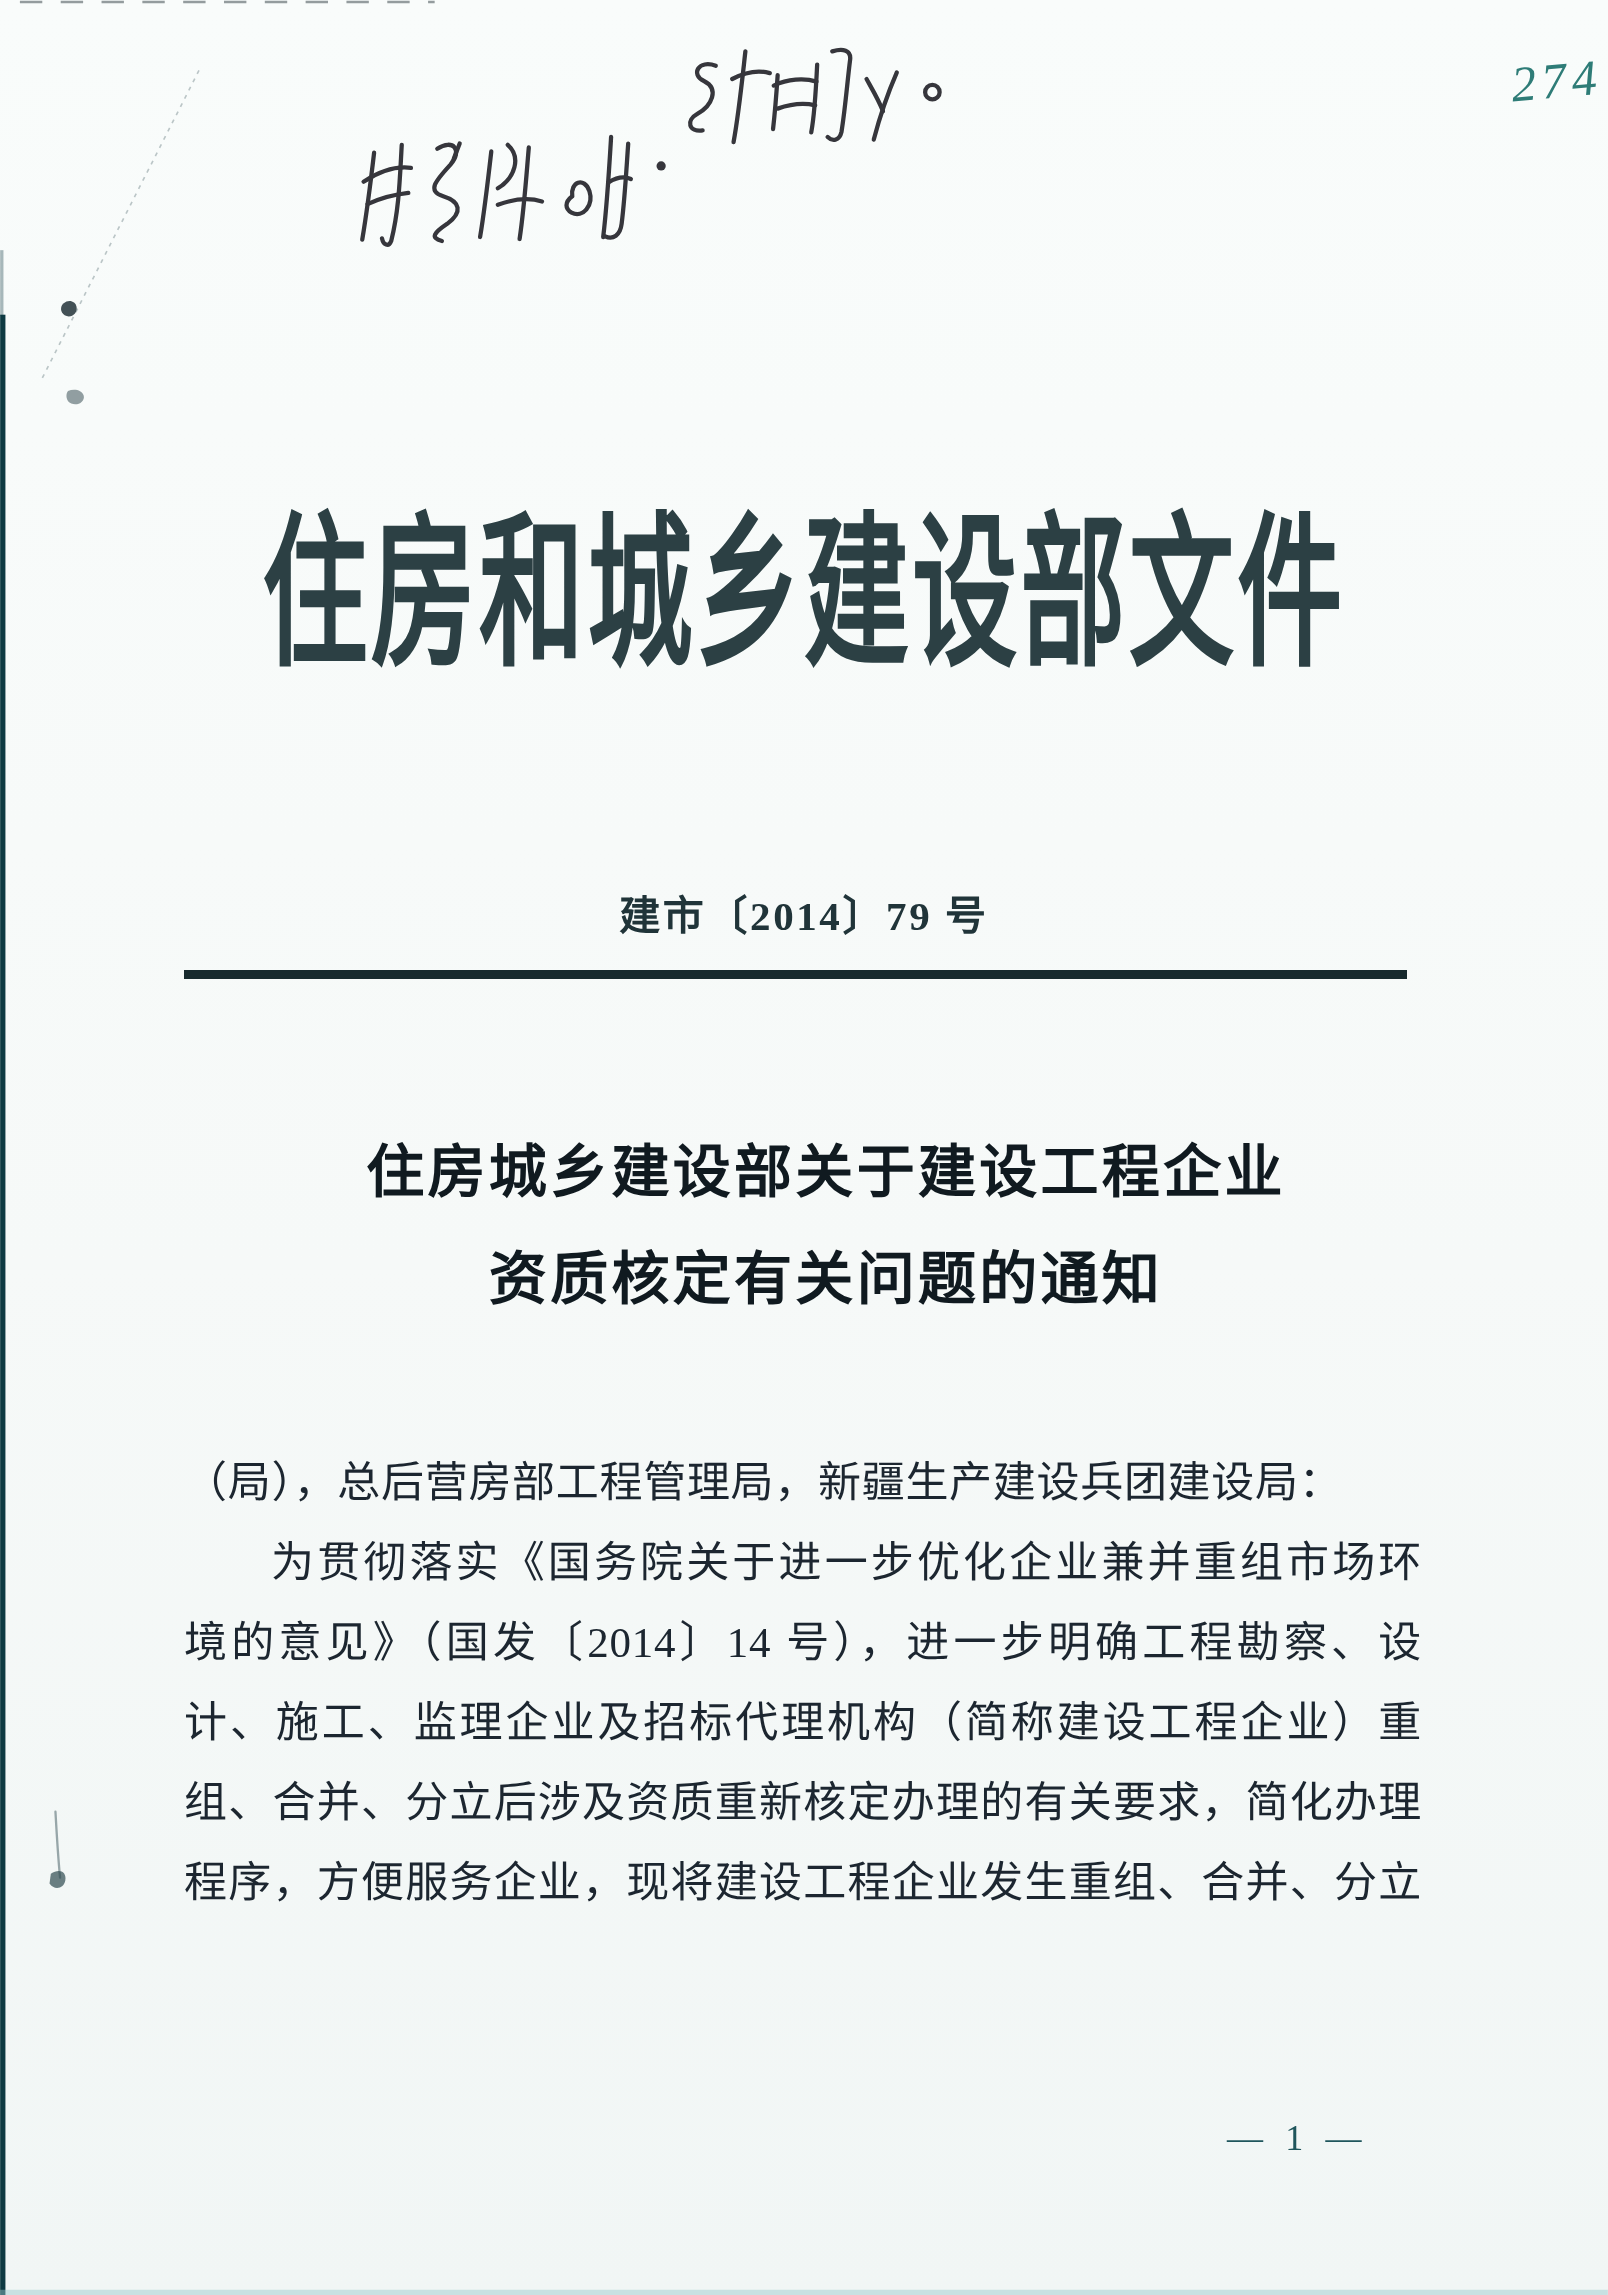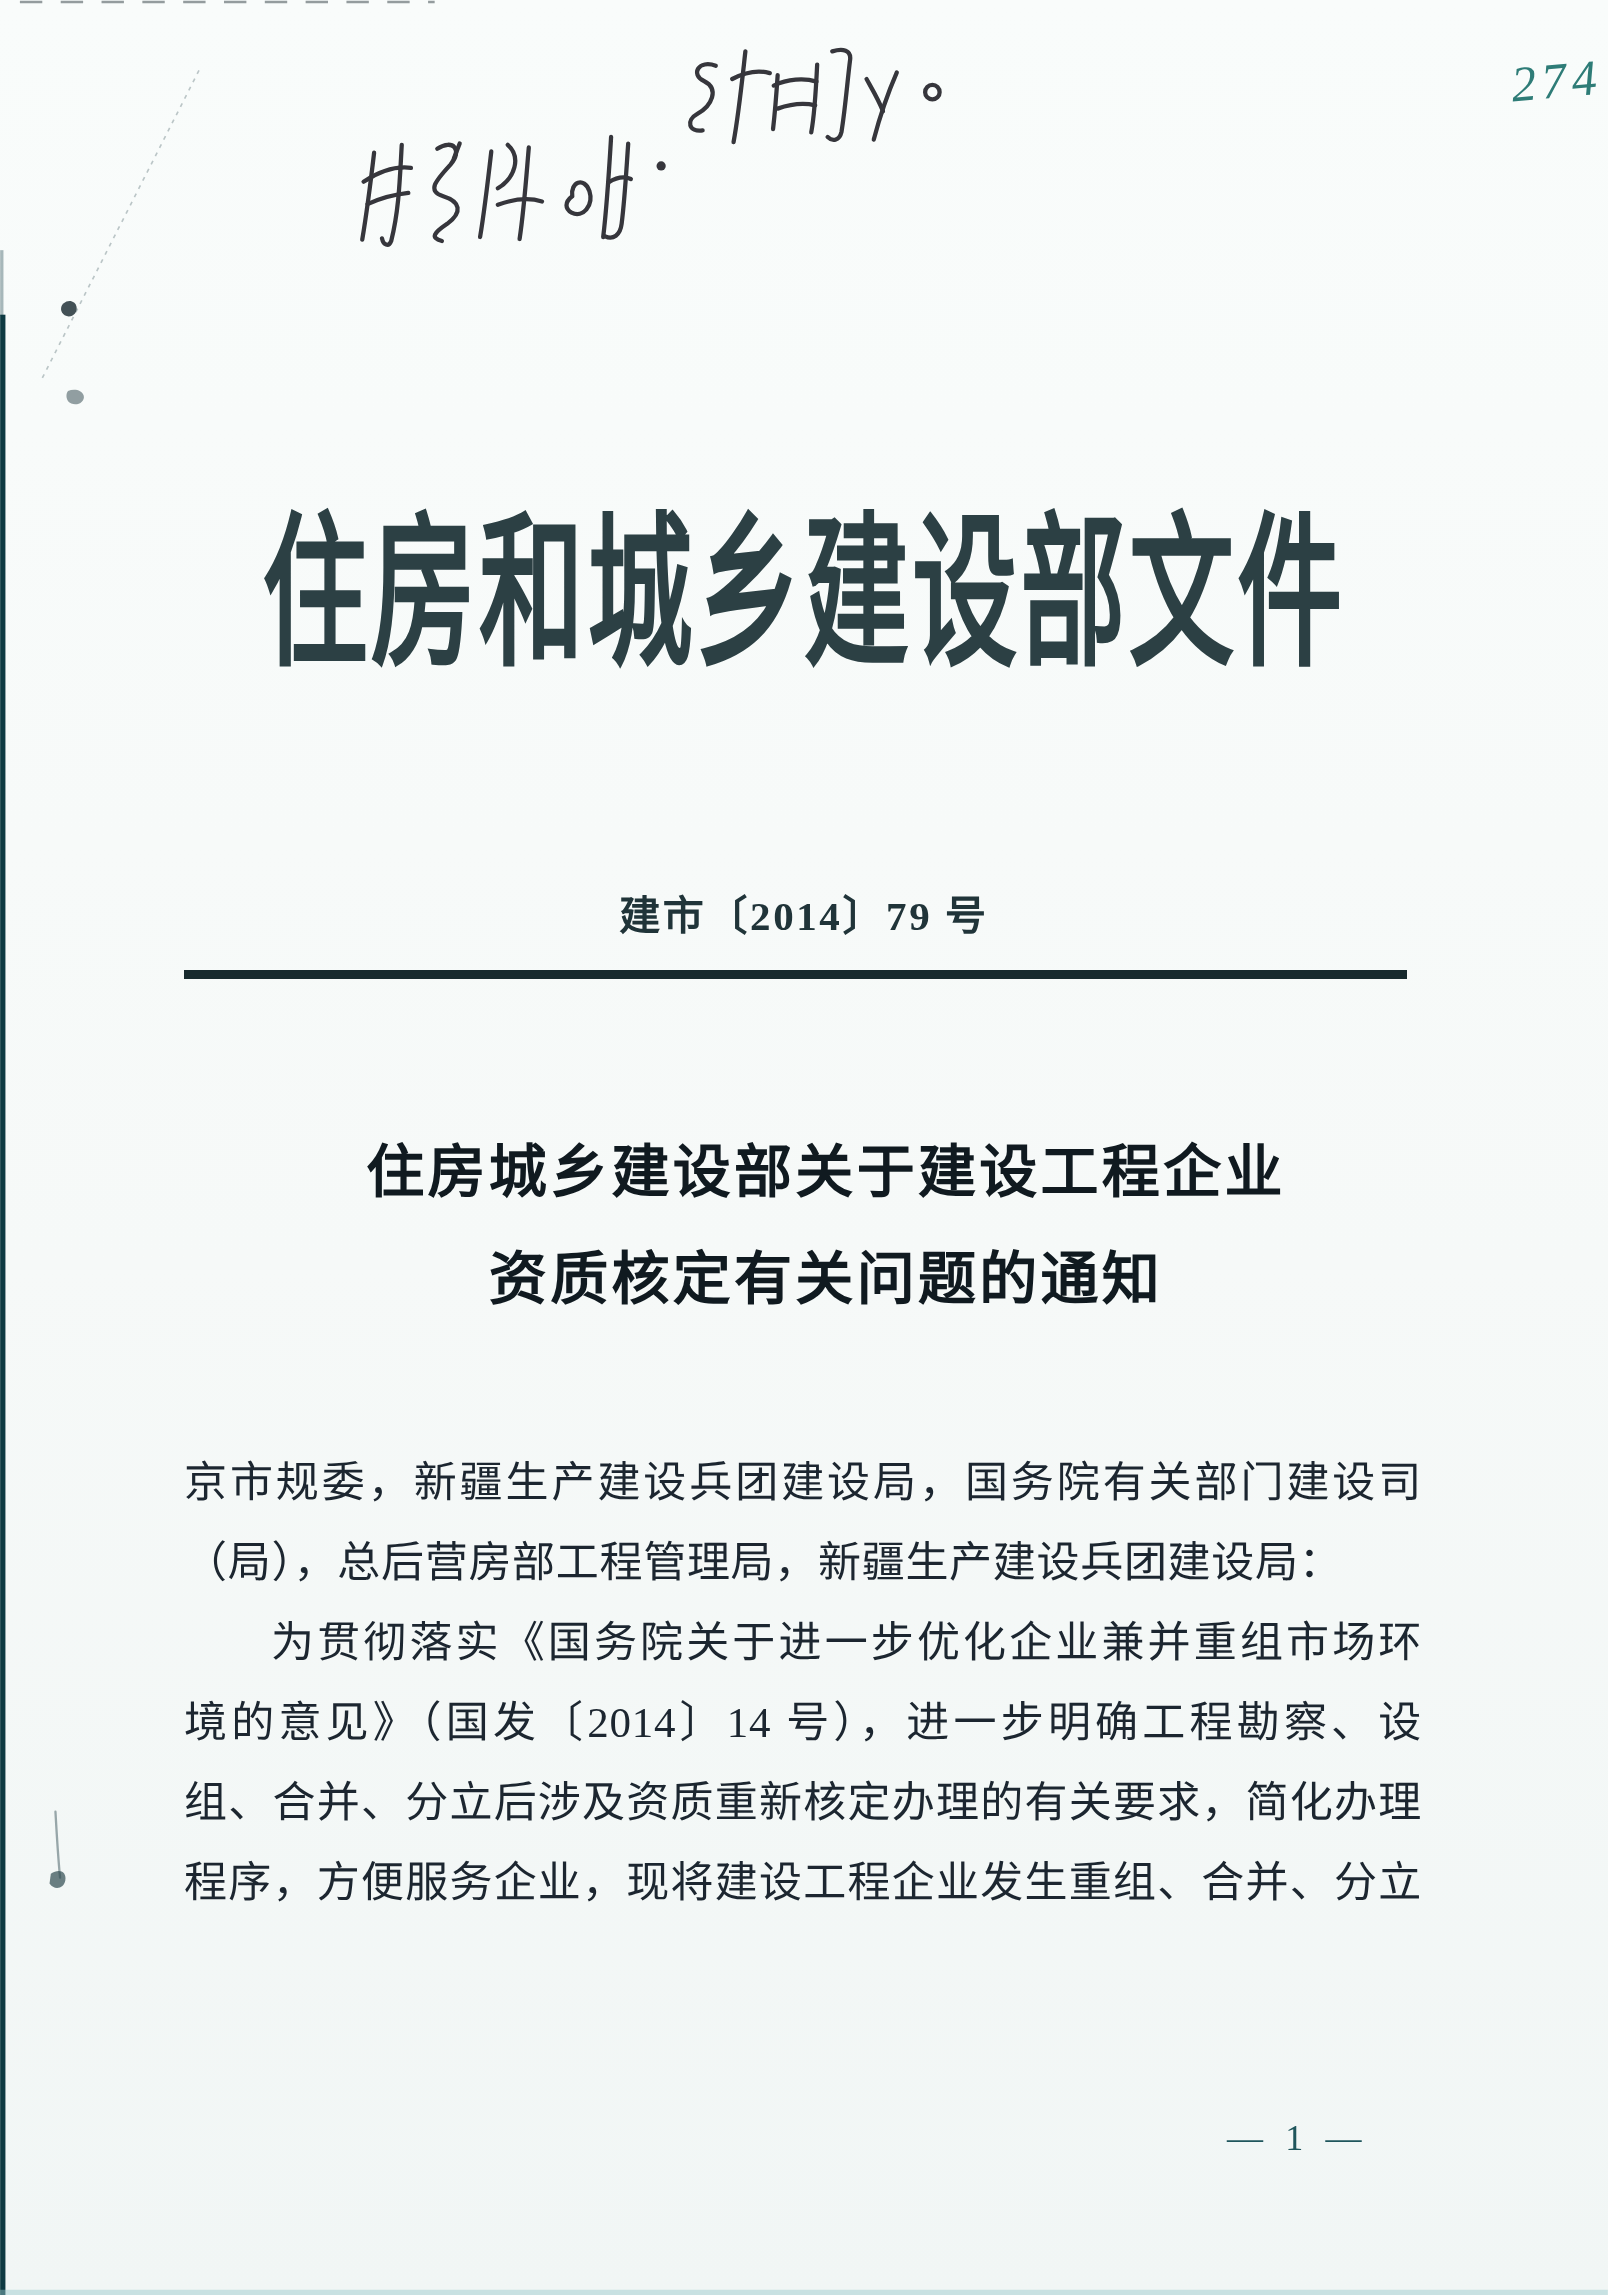--- a/index.html
+++ b/index.html
@@ -118,24 +118,24 @@
   <div class="doc-no">建市〔2014〕79 号</div>
 
   <div class="rule"></div>
 
   <div class="notice-title">
     <div>住房城乡建设部关于建设工程企业</div>
     <div>资质核定有关问题的通知</div>
   </div>
 
   <div class="body-block">
-    <div class="bl fill">京市规委，新疆生产建设兵团建设局，国务院有关部门建设司</div>
     <div class="bl">（局），总后营房部工程管理局，新疆生产建设兵团建设局：</div>
     <div class="bl fill indent">为贯彻落实《国务院关于进一步优化企业兼并重组市场环</div>
     <div class="bl fill">境的意见》（国发〔2014〕14 号），进一步明确工程勘察、设</div>
+    <div class="bl fill">计、施工、监理企业及招标代理机构（简称建设工程企业）重</div>
     <div class="bl fill">组、合并、分立后涉及资质重新核定办理的有关要求，简化办理</div>
     <div class="bl fill">程序，方便服务企业，现将建设工程企业发生重组、合并、分立</div>
   </div>
 
   <div class="page-num">— 1 —</div>
 
 </div>
 
 
 </body></html>

